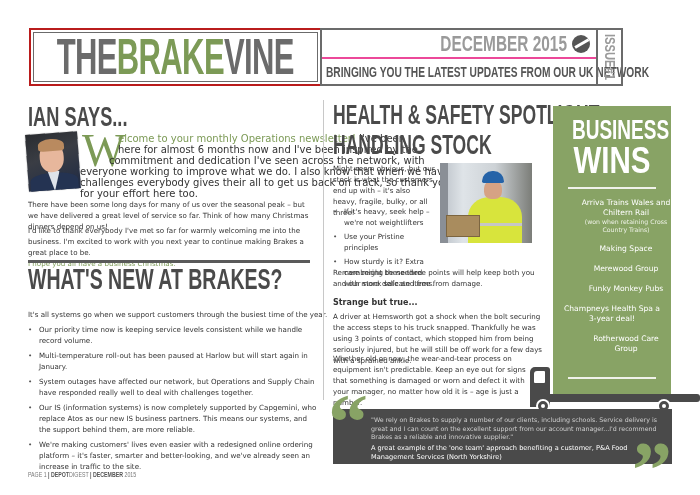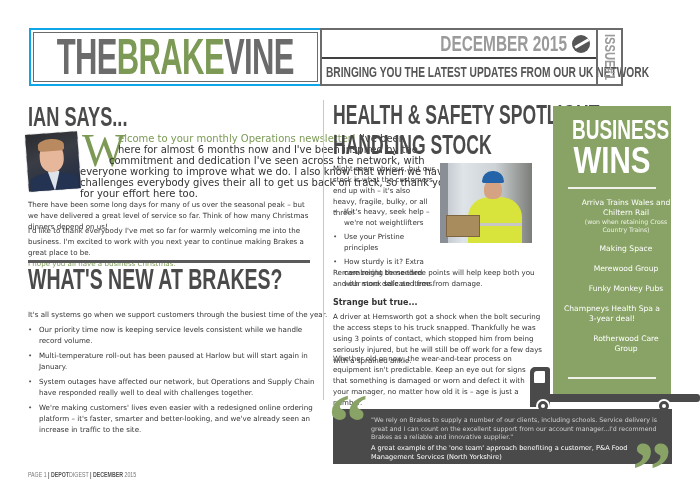--- a/index.html
+++ b/index.html
@@ -1,27 +1,27 @@
 <!DOCTYPE html>
 <html><head>
 <meta charset="utf-8">
 <style>
   * { box-sizing: border-box; margin: 0; padding: 0; }
   html, body { width: 700px; height: 495px; background: #ffffff; overflow: hidden; }
   body { font-family: "DejaVu Sans", sans-serif; color: #3a3a3a; position: relative; }
 
   
-  .masthead { position: absolute; left: 29px; top: 28px; width: 293px; height: 58px; border: 2px solid #0ea5e9; padding: 2px; }
+  .masthead { position: absolute; left: 29px; top: 28px; width: 293px; height: 58px; border: 2px solid #b91c1c; padding: 2px; }
   .masthead-inner { width: 100%; height: 100%; border: 1px solid #6b6b6b; display: flex; align-items: center; justify-content: center; overflow: hidden; }
   .title-word { font-family: "Liberation Sans", sans-serif; font-weight: bold; font-size: 50px; line-height: 50px; transform: scaleX(0.62); transform-origin: center; display: inline-block; white-space: nowrap; letter-spacing: -1px; }
   .title-grey { color: #6b6b6b; }
   .title-green { color: #7c9a56; }
 
   .date-box { position: absolute; left: 320px; top: 28px; width: 278px; height: 58px; border: 2px solid #6b6b6b; }
-  .date-top { height: 29px; border-bottom: 2px solid #404040; display: flex; align-items: center; justify-content: flex-end; padding-right: 6px; gap: 5px; }
+  .date-top { height: 29px; border-bottom: 2px solid #ec4899; display: flex; align-items: center; justify-content: flex-end; padding-right: 6px; gap: 5px; }
   .date-text { font-family: "Liberation Sans", sans-serif; font-weight: bold; font-size: 22px; color: #9a9a9a; transform: scaleX(0.7); transform-origin: right center; white-space: nowrap; }
   .brakes-logo { width: 18px; height: 18px; border-radius: 50%; background: #555; position: relative; overflow: hidden; }
   .brakes-logo::after { content: ""; position: absolute; left: 2px; top: 7px; width: 16px; height: 3px; background: #fff; transform: rotate(-30deg); }
   .tagline { height: 25px; display: flex; align-items: center; padding-left: 4px; }
   .tagline span { font-family: "Liberation Sans", sans-serif; font-weight: bold; font-size: 15px; color: #555; transform: scaleX(0.68); transform-origin: left center; white-space: nowrap; }
   .issue-box { position: absolute; left: 596px; top: 28px; width: 27px; height: 58px; border: 2px solid #6b6b6b; display: flex; align-items: center; justify-content: center; }
   .issue-text { font-family: "Liberation Sans", sans-serif; font-weight: bold; font-size: 14px; color: #9a9a9a; transform: rotate(90deg) scaleX(0.8); white-space: nowrap; }
 
   
   .h-section { font-family: "Liberation Sans", sans-serif; font-weight: bold; color: #4a4a4a; transform: scaleX(0.65); transform-origin: left center; white-space: nowrap; }
@@ -141,20 +141,21 @@
 </div>
 
 <div class="divider-thick"></div>
 <div class="h-section whatsnew-heading">WHAT'S NEW AT BRAKES?</div>
 <div class="bullets">
   <div class="lead">It's all systems go when we support customers through the busiest time of the year.</div>
   <ul>
     <li>Our priority time now is keeping service levels consistent while we handle record volume.</li>
     <li>Multi-temperature roll-out has been paused at Harlow but will start again in January.</li>
     <li>System outages have affected our network, but Operations and Supply Chain have responded really well to deal with challenges together.</li>
+    <li>Our IS (information systems) is now completely supported by Capgemini, who replace Atos as our new IS business partners. This means our systems, and the support behind them, are more reliable.</li>
     <li>We're making customers' lives even easier with a redesigned online ordering platform – it's faster, smarter and better-looking, and we've already seen an increase in traffic to the site.</li>
 
   </ul>
 </div>
 
 <div class="footer">
   <span>PAGE 1</span>
   <b>|</b>
   <b>DEPOT</b><span>DIGEST</span>
   <b>|</b>

